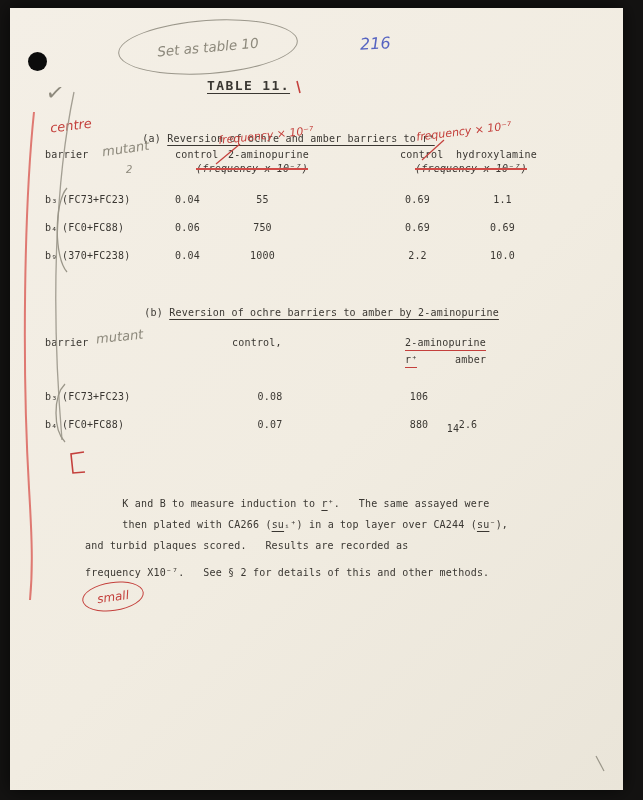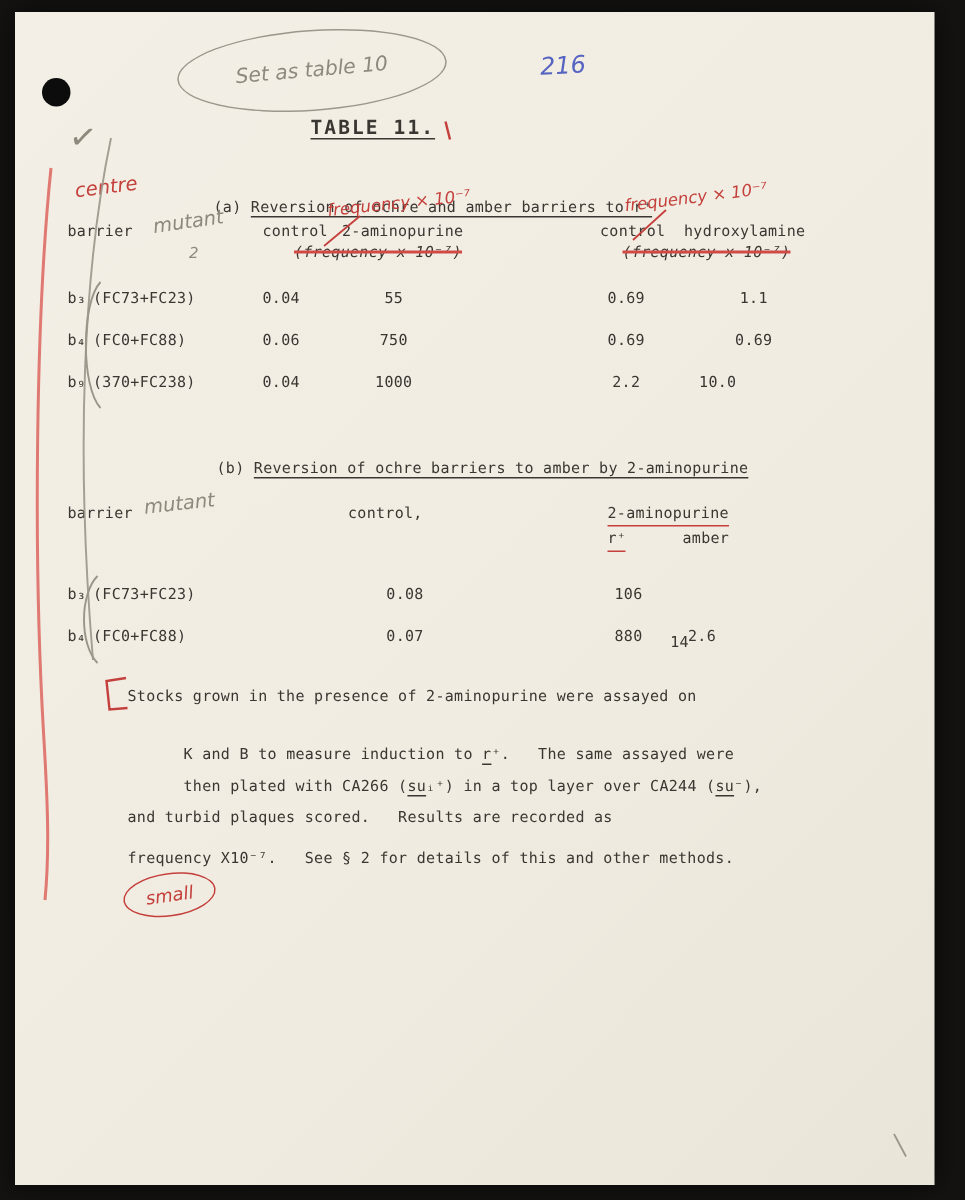--- a/index.html
+++ b/index.html
@@ -78,21 +78,21 @@
       <span class="t c" style="left:205px;width:95px;">750</span>
       <span class="t c" style="left:380px;width:55px;">0.69</span>
       <span class="t c" style="left:455px;width:75px;">0.69</span>
     </div>
     <div class="trow" style="top:242px;">
       <span class="t" style="left:35px;">b₉</span>
       <span class="t" style="left:52px;">(370+FC238)</span>
       <span class="t" style="left:165px;">0.04</span>
       <span class="t c" style="left:205px;width:95px;">1000</span>
       <span class="t c" style="left:380px;width:55px;">2.2</span>
-      <span class="t c" style="left:431px;width:75px;">10.0</span>
+      <span class="t c" style="left:455px;width:75px;">10.0</span>
     </div>
 
     <div class="t" style="left:97px;top:287px;">
       <span>(b) </span><span class="u">Reversion of ochre barriers to amber by 2-aminopurine</span>
     </div>
 
     <span class="t" style="left:35px;top:329px;">barrier</span>
     <span class="hand pencil" style="left:86px;top:321px;font-size:13px;transform:rotate(-6deg);">mutant</span>
     <span class="t" style="left:222px;top:329px;">control,</span>
     <span class="t ured" style="left:395px;top:329px;">2-aminopurine</span>
@@ -107,21 +107,20 @@
       <span class="t c" style="left:418px;width:50px;margin-top:32px;">14</span>
     </div>
     <div class="trow" style="top:411px;">
       <span class="t" style="left:35px;">b₄</span>
       <span class="t" style="left:52px;">(FC0+FC88)</span>
       <span class="t c" style="left:235px;width:50px;">0.07</span>
       <span class="t c" style="left:385px;width:48px;">880</span>
       <span class="t c" style="left:433px;width:50px;">2.6</span>
     </div>
 
-    <div class="t" style="left:75px;top:451px;">Stocks grown in the presence of 2-aminopurine were assayed on</div>
     <div class="t" style="left:75px;top:478px;">
       <span>K and B to measure induction to </span><span class="u">r</span><span>⁺.   The same assayed were</span>
     </div>
     <div class="t" style="left:75px;top:499px;text-align:right;">
       <span>then plated with CA266 (</span><span class="u">su</span><span>ᵢ⁺</span><span>) in a top layer over CA244 (</span><span class="u">su</span><span>⁻</span><span>),</span>
     </div>
     <div class="t" style="left:75px;top:532px;">and turbid plaques scored.   Results are recorded as</div>
     <div class="t" style="left:75px;top:559px;">frequency X10⁻⁷.   See § 2 for details of this and other methods.</div>
 
     <div class="oval" style="left:72px;top:574px;width:60px;height:27px;border-color:#c4403c;transform:rotate(-8deg);">

